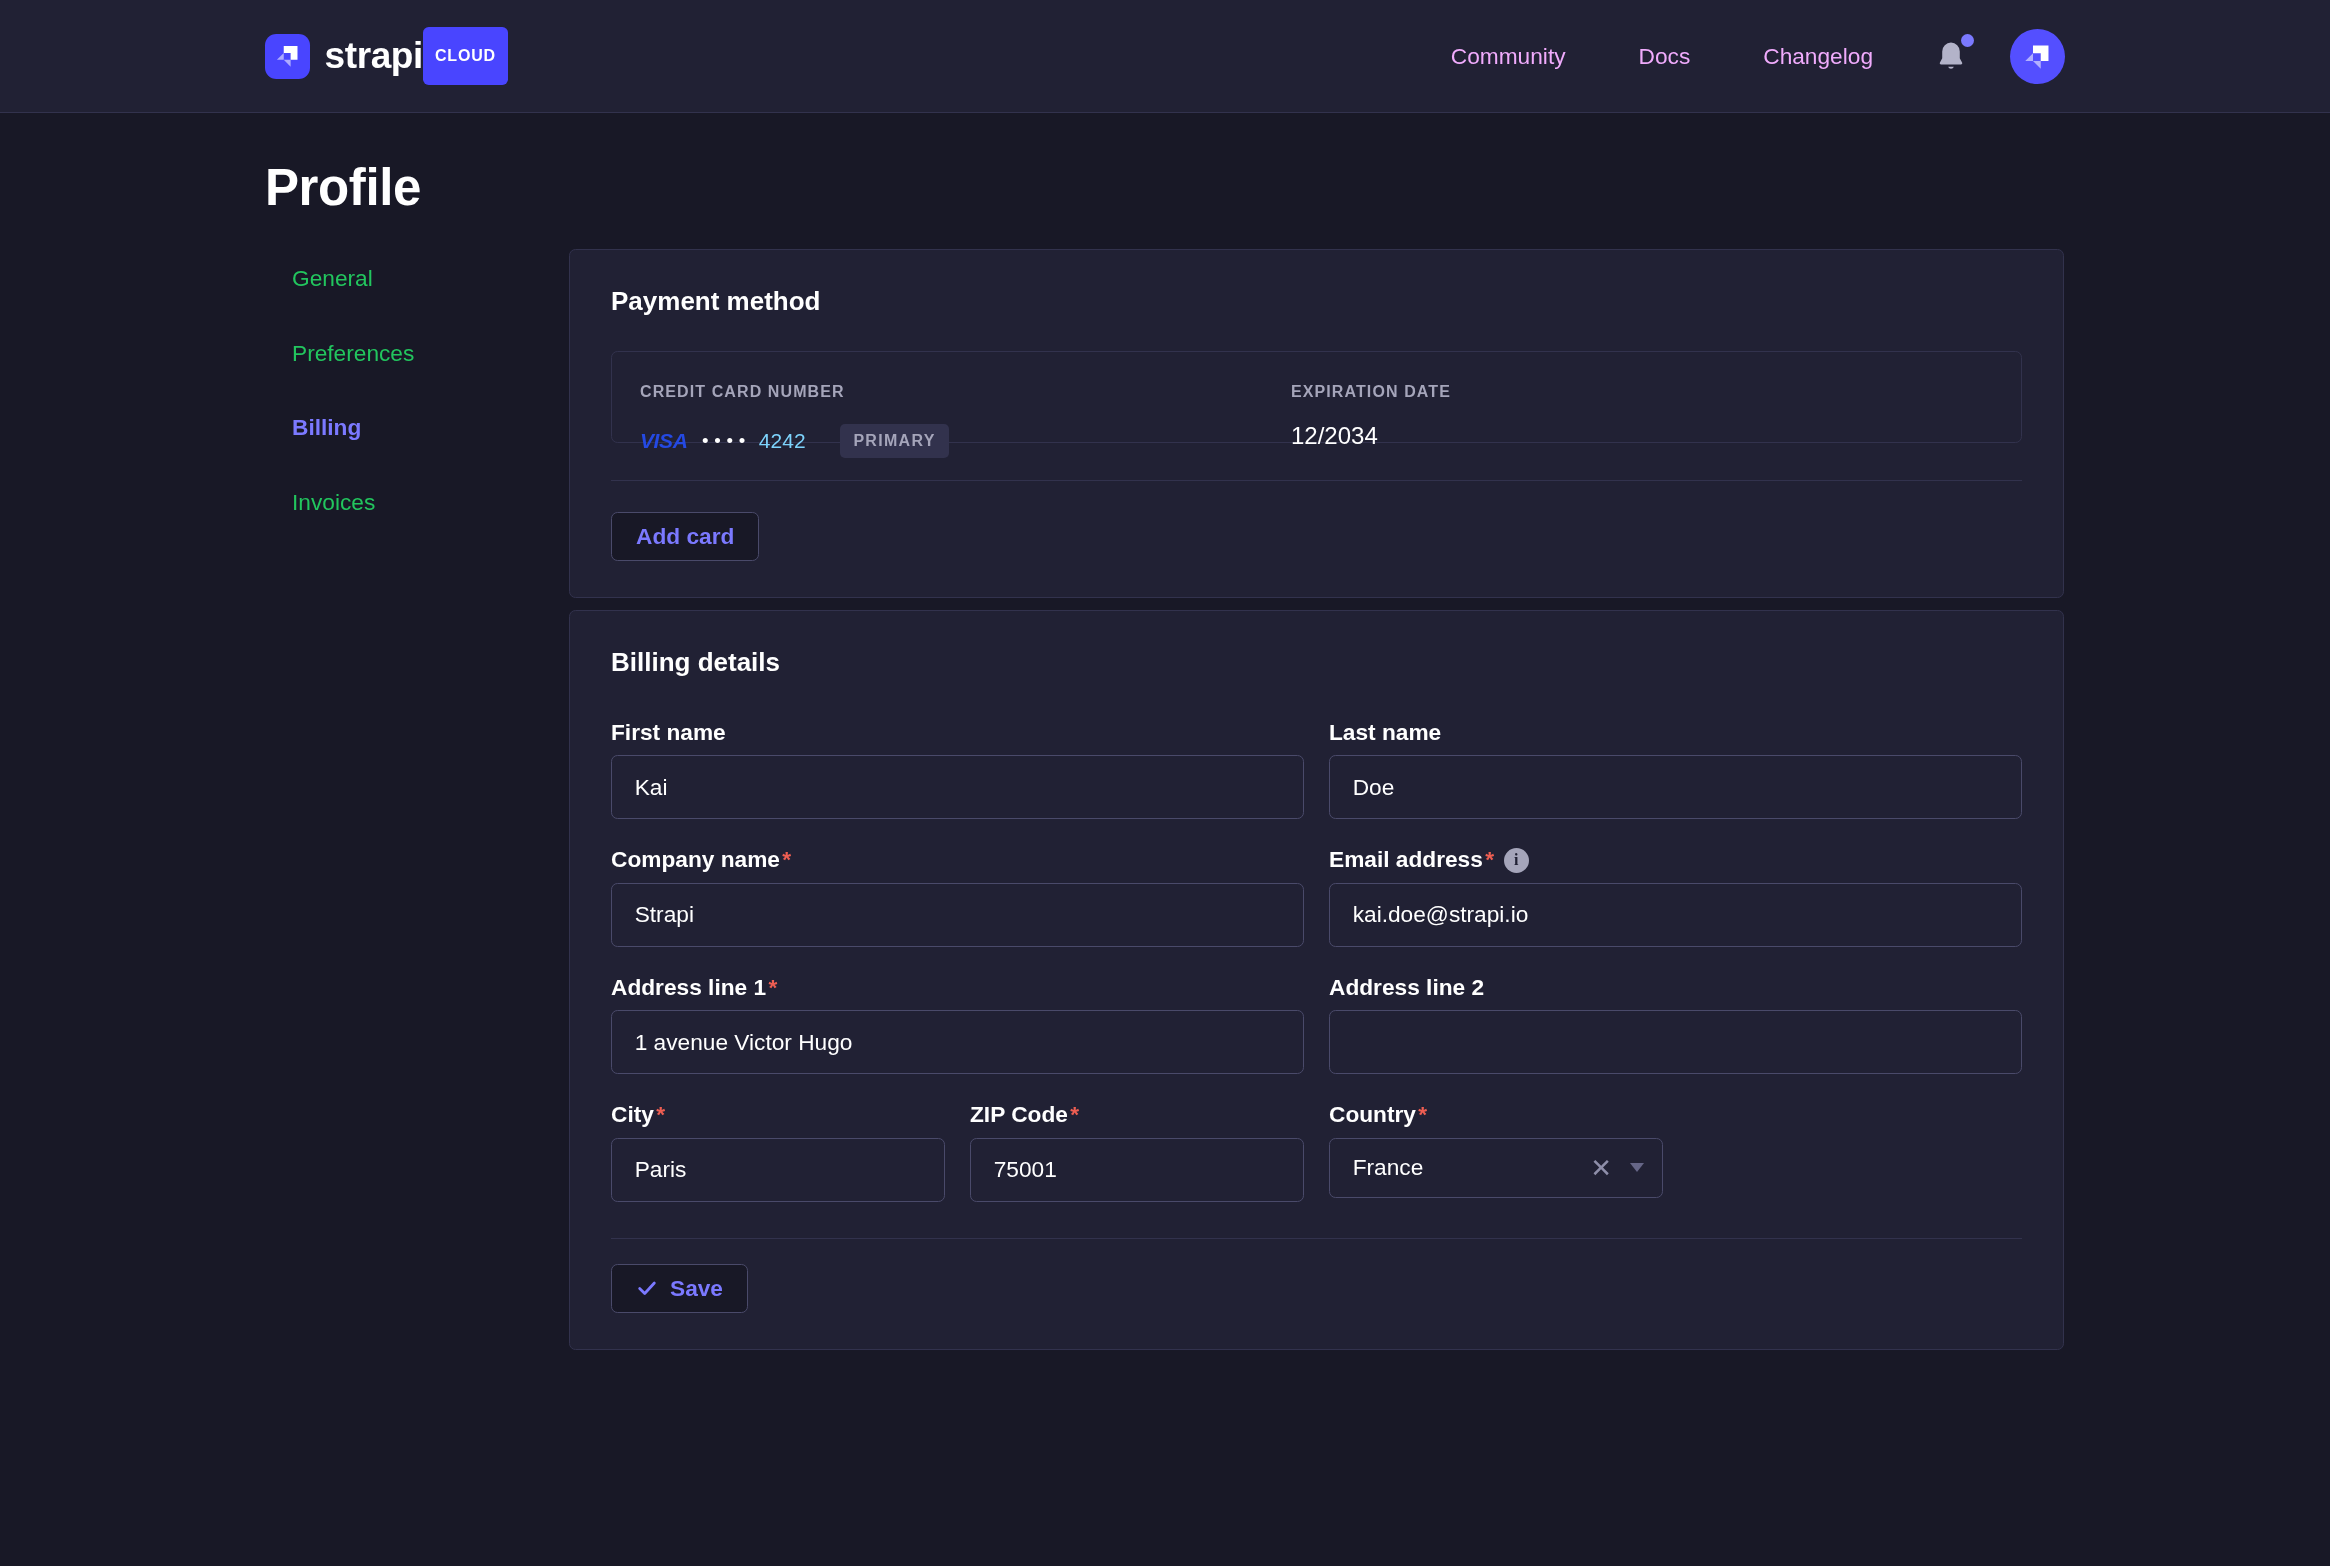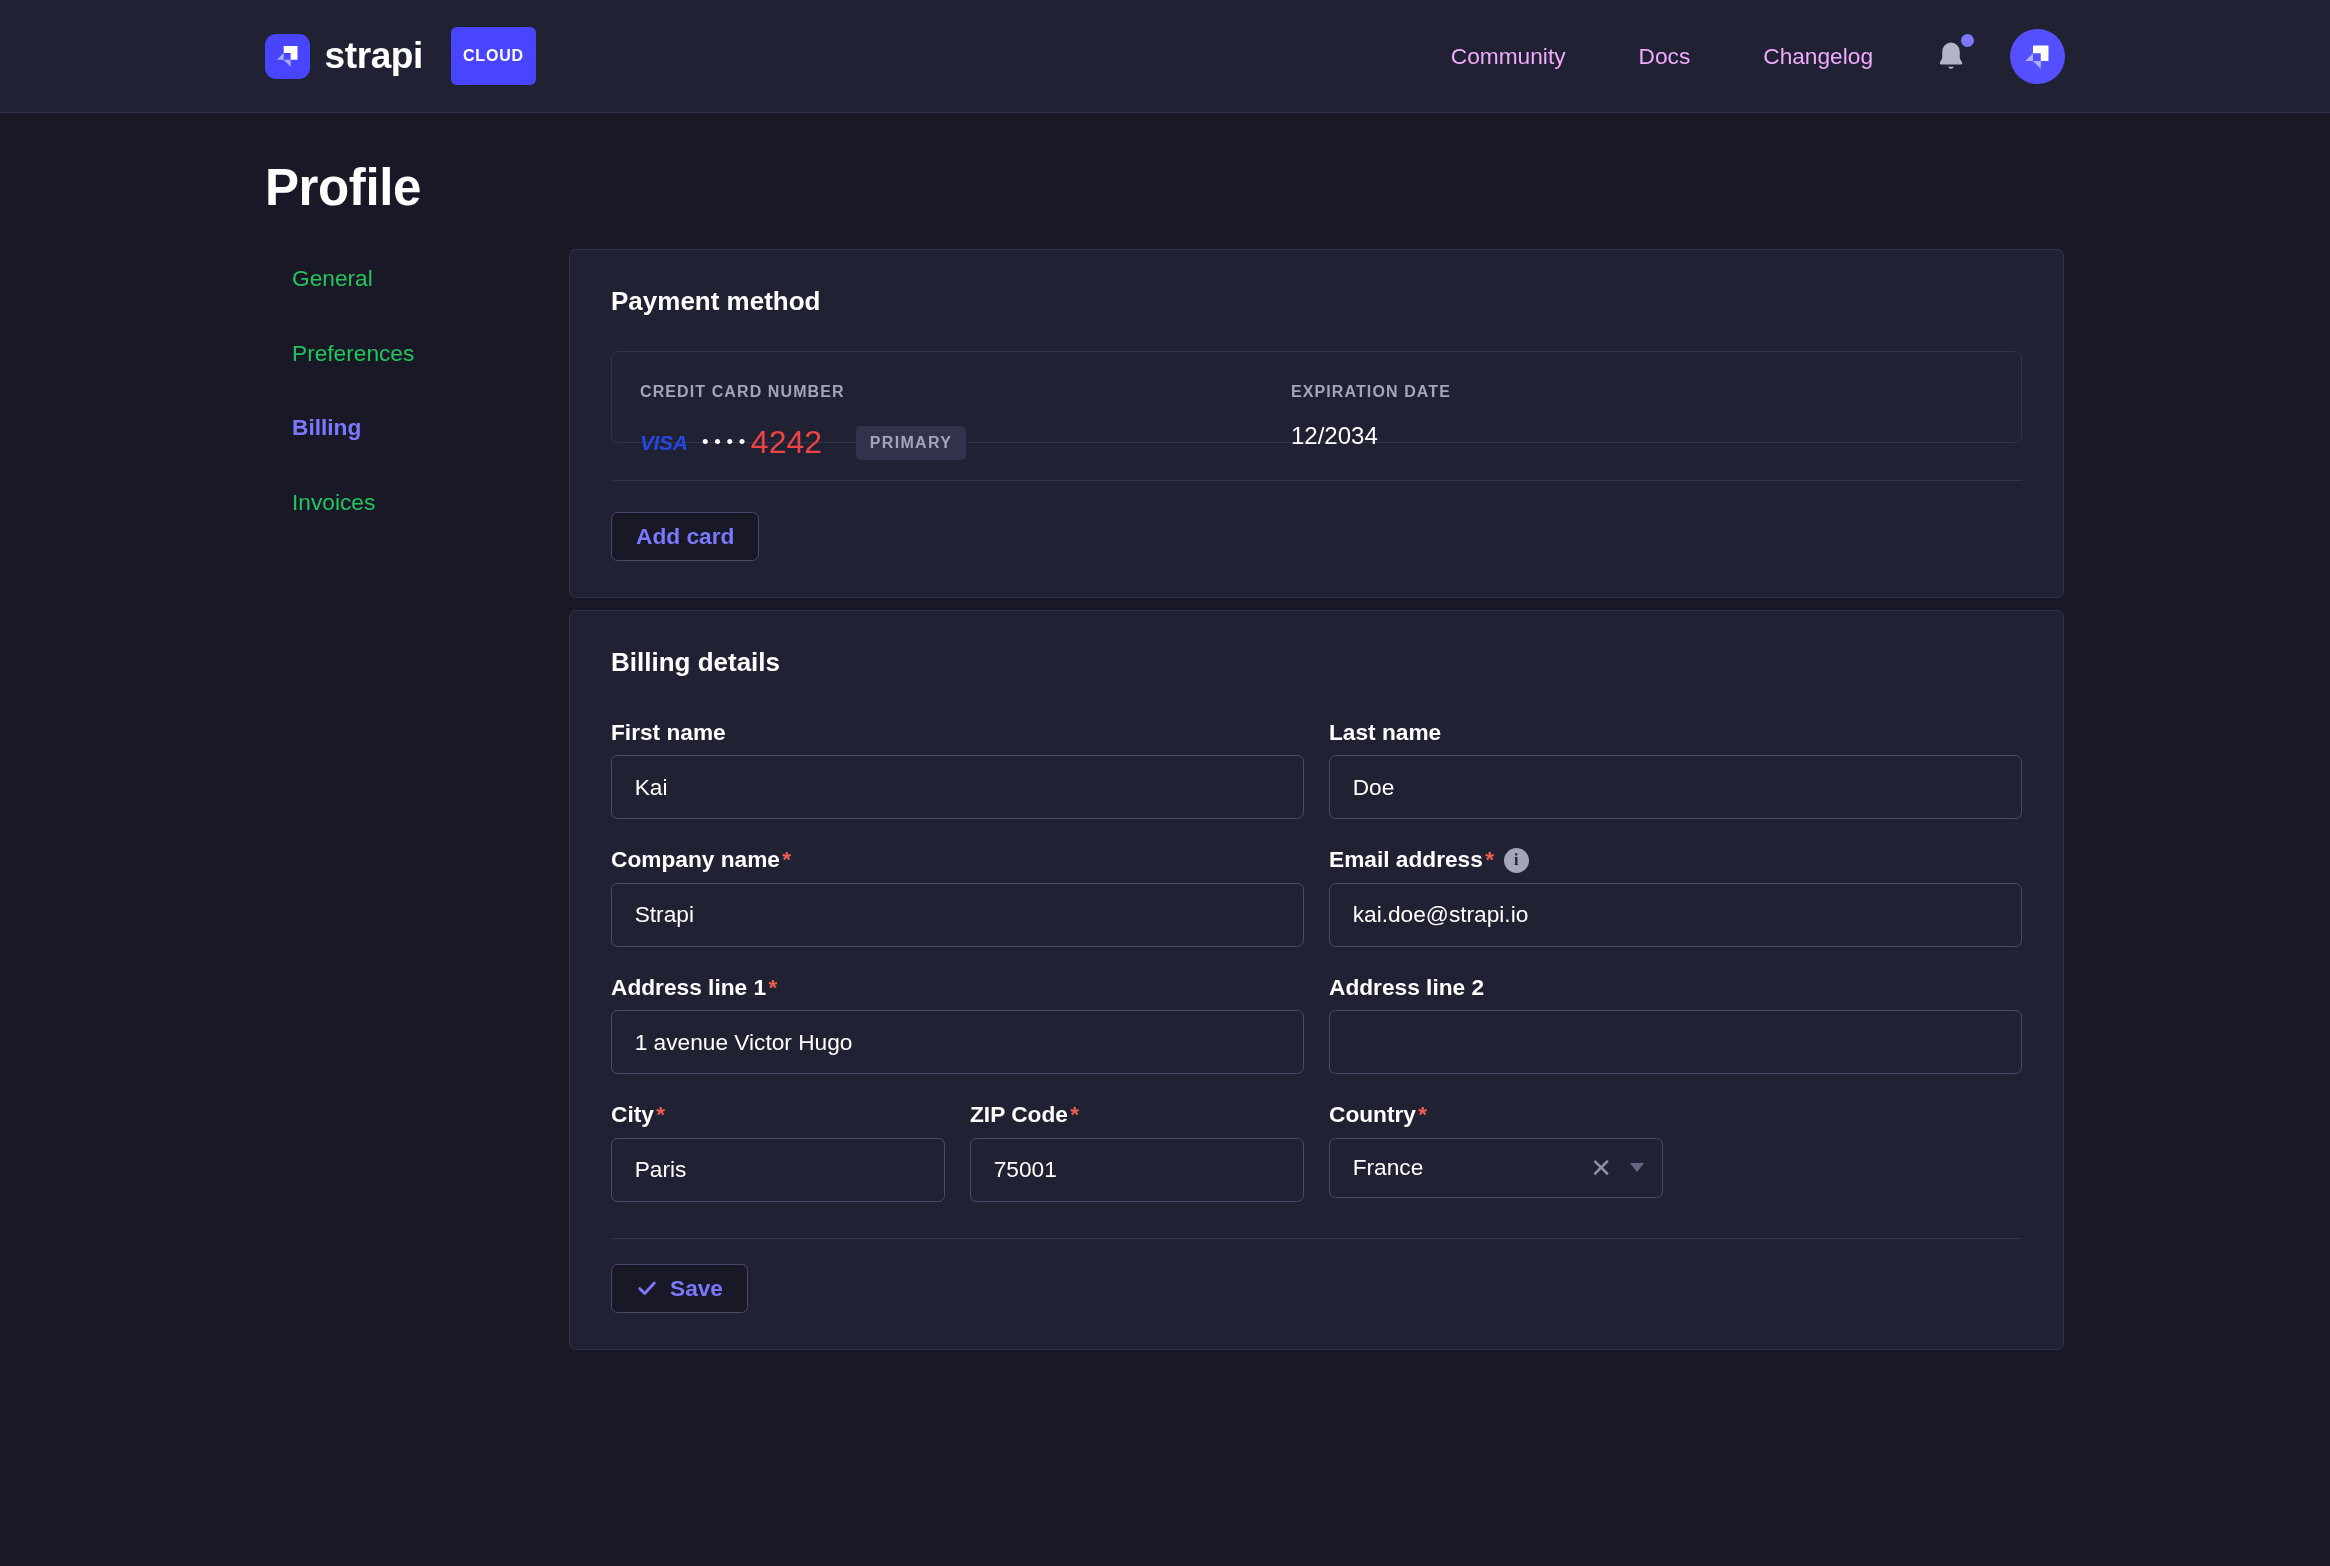--- a/index.html
+++ b/index.html
@@ -17,21 +17,21 @@
     display:flex; align-items:center; justify-content:space-between;
     padding:0 265px;
   }
   .brand { display:flex; align-items:center; }
   .logo-square {
     width:45px; height:45px; border-radius:11.3px; background:#4945ff;
     display:flex; align-items:center; justify-content:center;
   }
   .brand-name { font-size:37px; font-weight:700; letter-spacing:-0.4px; margin-left:14.6px; }
   .cloud-badge {
-    margin-left:28px; background:#4945ff; color:#fff; font-size:16px; font-weight:700;
+    margin-left:0; background:#4945ff; color:#fff; font-size:16px; font-weight:700;
     letter-spacing:0.8px; padding:21px 12px; border-radius:5.7px; line-height:1;
   }
   .nav-right { display:flex; align-items:center; }
   .nav-link { font-size:22.7px; color:#f0abfc; margin-left:73px; cursor:pointer; }
   .bell-wrap { position:relative; margin-left:61px; cursor:pointer; height:37px; }
   .bell-dot {
     position:absolute; top:-3.2px; right:-5.7px; width:13px; height:13px;
     border-radius:50%; background:#7b79ff;
   }
   .avatar {
@@ -61,21 +61,21 @@
     margin-top:34px; border:0.8px solid #32324d; border-radius:6.5px;
     height:92px; padding:30px 28px 0 28px; display:flex; position:relative;
   }
   .cc-col1 { width:651px; flex:none; }
   .micro-label {
     font-size:16px; font-weight:600; letter-spacing:1.1px; color:#a5a5ba; line-height:19.4px;
   }
   .cc-row { margin-top:22.7px; display:flex; align-items:center; }
   .visa { font-size:21px; font-style:italic; font-weight:800; color:#2449e2; letter-spacing:-0.4px; }
   .dots { font-size:18.6px; color:#fff; letter-spacing:5.7px; margin-left:14.6px; line-height:1; }
-  .last4 { font-size:32px; color:#ef4444; margin-left:0; }
+  .last4 { font-size:21px; color:#7dd3fc; margin-left:8px; }
   .primary-badge {
     margin-left:34px; background:#32324d; color:#a5a5ba; font-size:16px; font-weight:600;
     letter-spacing:1.3px; padding:9px 13.8px; border-radius:4.9px; line-height:1;
   }
   .exp-value { font-size:24px; margin-top:21px; }
 
   .divider { height:0.8px; background:#32324d; border:none; }
   .div-1 { margin-top:37px; }
   .div-2 { margin-top:36px; }
 

